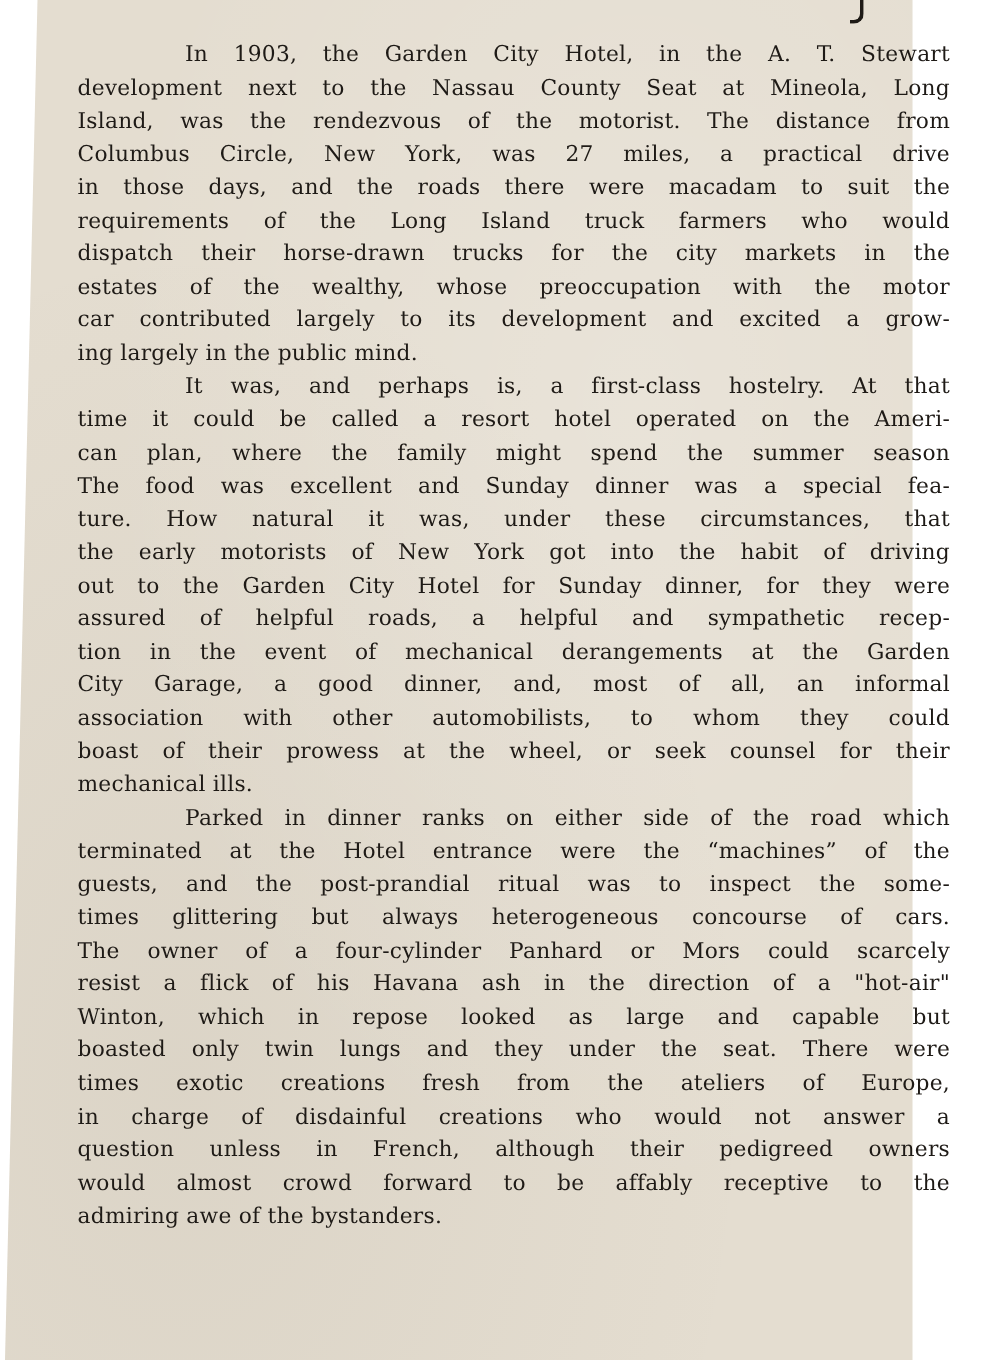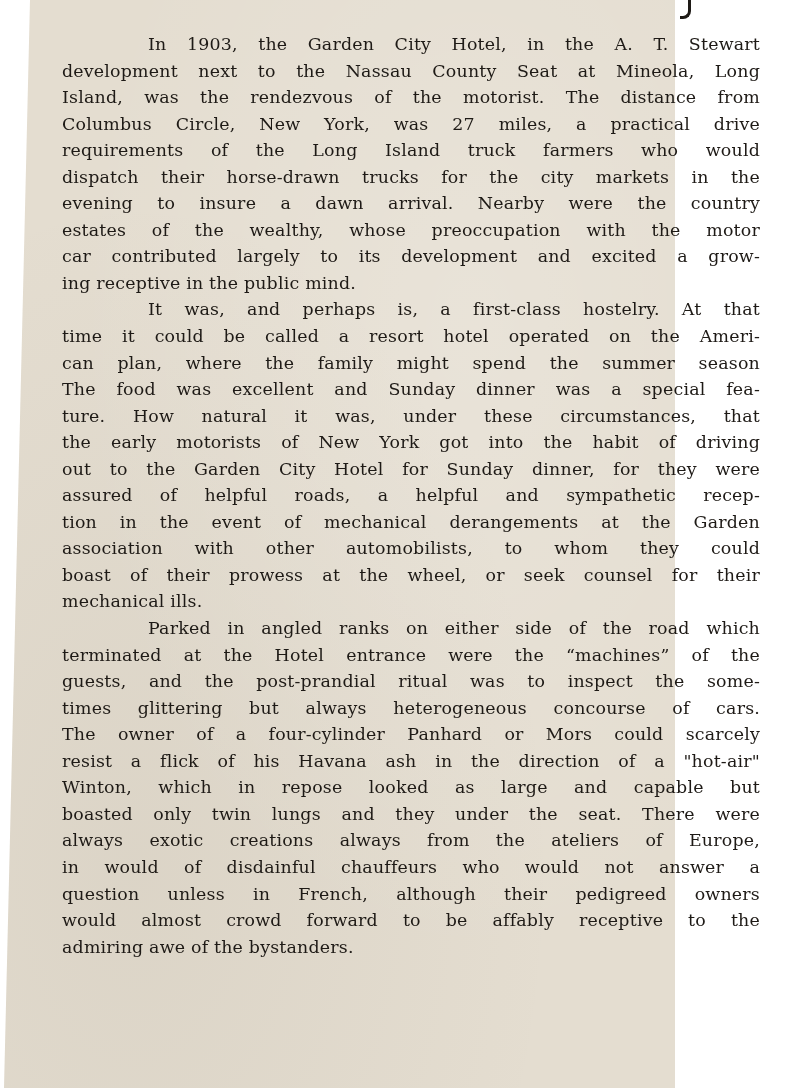--- a/index.html
+++ b/index.html
@@ -1,21 +1,21 @@
 <!DOCTYPE html>
 <html><head>
 <meta charset="utf-8">
 <style>
   html, body { margin: 0; padding: 0; }
   body {
     width: 801px; height: 1088px; overflow: hidden; position: relative;
     background: #ffffff;
   }
   .page {
-    position: absolute; left: 0; top: 0; width: 675px; height: 1088px;
+    position: absolute; left: 0; top: 0; width: 730px; height: 1088px;
     background: #e4ddd0;
     background-image:
       radial-gradient(ellipse at 70% 30%, rgba(255,255,255,0.18), rgba(0,0,0,0) 60%),
       radial-gradient(ellipse at 20% 80%, rgba(120,110,90,0.08), rgba(0,0,0,0) 55%);
     clip-path: polygon(30px 0, 801px 0, 801px 1088px, 4px 1088px);
   }
   .glyph-fragment {
     position: absolute; left: 680px; top: 0; width: 8px; height: 16px;
     border-right: 3px solid #1e1a16; border-bottom: 3px solid #1e1a16;
     border-bottom-right-radius: 8px;
@@ -35,50 +35,51 @@
 
 <div class="page">
   <div class="glyph-fragment"></div>
 
   <div class="text">
     <div>
       <span class="line indent">In 1903, the Garden City Hotel, in the A. T. Stewart</span>
       <span class="line">development next to the Nassau County Seat at Mineola, Long</span>
       <span class="line">Island, was the rendezvous of the motorist. The distance from</span>
       <span class="line">Columbus Circle, New York, was 27 miles, a practical drive</span>
+      <span class="line">in those days, and the roads there were macadam to suit the</span>
       <span class="line">requirements of the Long Island truck farmers who would</span>
       <span class="line">dispatch their horse-drawn trucks for the city markets in the</span>
-      <span class="line">evening to insure a dawn arrival. Nearby were the country</span>
       <span class="line">estates of the wealthy, whose preoccupation with the motor</span>
       <span class="line">car contributed largely to its development and excited a grow-</span>
-      <span class="line last">ing receptive in the public mind.</span>
+      <span class="line last">ing largely in the public mind.</span>
     </div>
     <div>
       <span class="line indent">It was, and perhaps is, a first-class hostelry. At that</span>
       <span class="line">time it could be called a resort hotel operated on the Ameri-</span>
       <span class="line">can plan, where the family might spend the summer season</span>
       <span class="line">The food was excellent and Sunday dinner was a special fea-</span>
       <span class="line">ture. How natural it was, under these circumstances, that</span>
       <span class="line">the early motorists of New York got into the habit of driving</span>
       <span class="line">out to the Garden City Hotel for Sunday dinner, for they were</span>
       <span class="line">assured of helpful roads, a helpful and sympathetic recep-</span>
       <span class="line">tion in the event of mechanical derangements at the Garden</span>
+      <span class="line">City Garage, a good dinner, and, most of all, an informal</span>
       <span class="line">association with other automobilists, to whom they could</span>
       <span class="line">boast of their prowess at the wheel, or seek counsel for their</span>
       <span class="line last">mechanical ills.</span>
     </div>
     <div>
-      <span class="line indent">Parked in angled ranks on either side of the road which</span>
+      <span class="line indent">Parked in dinner ranks on either side of the road which</span>
       <span class="line">terminated at the Hotel entrance were the “machines” of the</span>
       <span class="line">guests, and the post-prandial ritual was to inspect the some-</span>
       <span class="line">times glittering but always heterogeneous concourse of cars.</span>
       <span class="line">The owner of a four-cylinder Panhard or Mors could scarcely</span>
       <span class="line">resist a flick of his Havana ash in the direction of a "hot-air"</span>
       <span class="line">Winton, which in repose looked as large and capable but</span>
       <span class="line">boasted only twin lungs and they under the seat. There were</span>
-      <span class="line">always exotic creations always from the ateliers of Europe,</span>
-      <span class="line">in would of disdainful chauffeurs who would not answer a</span>
+      <span class="line">times exotic creations fresh from the ateliers of Europe,</span>
+      <span class="line">in charge of disdainful creations who would not answer a</span>
       <span class="line">question unless in French, although their pedigreed owners</span>
       <span class="line">would almost crowd forward to be affably receptive to the</span>
       <span class="line last">admiring awe of the bystanders.</span>
     </div>
   </div>
 </div>
 
 </body></html>

